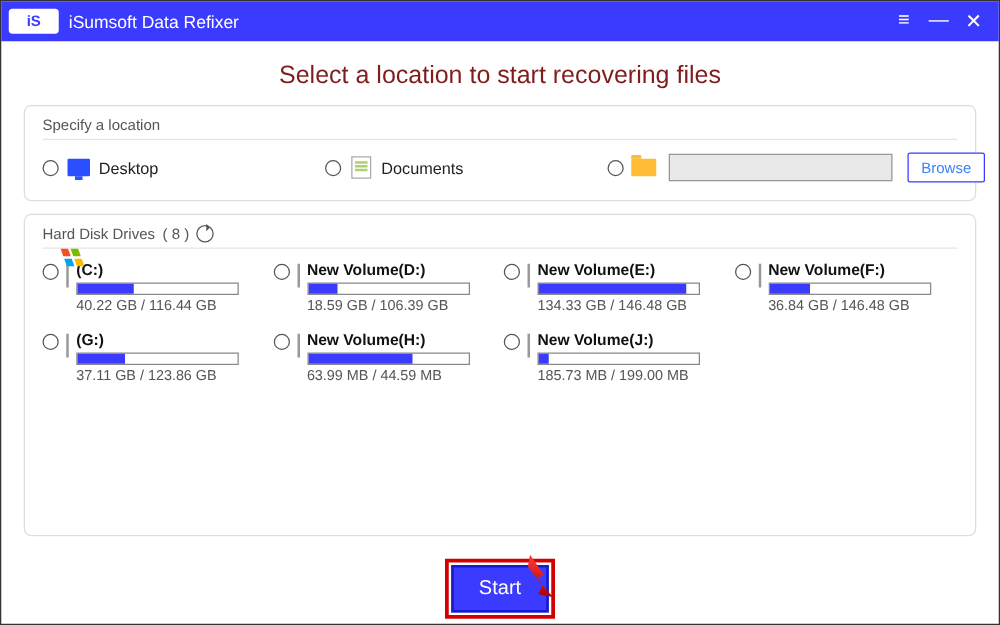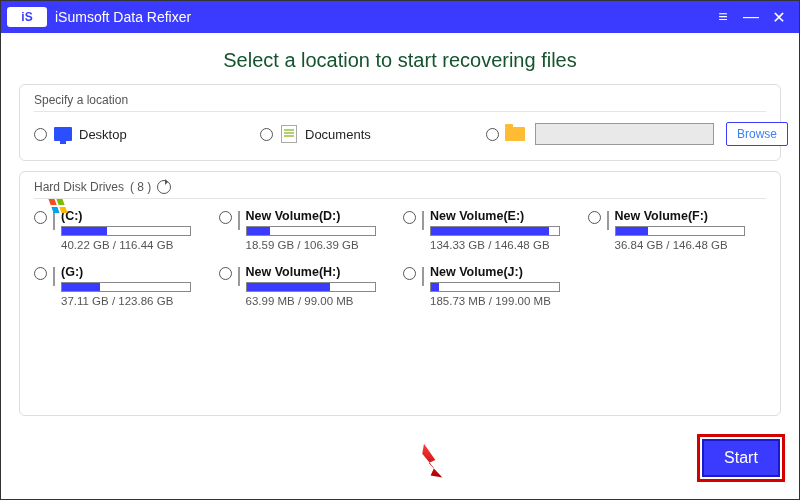--- a/index.html
+++ b/index.html
@@ -2,21 +2,21 @@
 <html><head>
 <meta charset="utf-8">
 <style>
 * { box-sizing: border-box; margin: 0; padding: 0; font-family: "Segoe UI", Arial, sans-serif; }
 html, body { width: 800px; height: 500px; overflow: hidden; }
 .window { width: 800px; height: 500px; border: 1px solid #333; background: #fff; display: flex; flex-direction: column; }
 .titlebar { height: 32px; background: #3b3bff; color: #fff; display: flex; align-items: center; padding: 0 6px; }
 .titlebar .logo { width: 40px; height: 20px; background: #fff; border-radius: 3px; margin-right: 8px; display: flex; align-items: center; justify-content: center; color: #3b3bff; font-weight: bold; font-size: 12px; }
 .titlebar .title { font-size: 14px; flex: 1; }
 .titlebar .ctrl { width: 28px; text-align: center; font-size: 16px; cursor: pointer; }
-.heading { text-align: center; font-size: 20px; color: #14532d; padding: 16px 0 12px; }
+.heading { text-align: center; font-size: 20px; color: #7f1d1d; padding: 16px 0 12px; }
 .panel { margin: 0 18px 10px; border: 1px solid #ddd; border-radius: 6px; padding: 8px 14px 14px; }
 .panel-title { font-size: 12px; color: #555; border-bottom: 1px solid #e5e5e5; padding-bottom: 4px; margin-bottom: 10px; display: flex; align-items: center; gap: 6px; }
 .loc-row { display: flex; align-items: center; gap: 26px; }
 .loc-item { display: flex; align-items: center; gap: 6px; font-size: 13px; color: #222; }
 .loc-item.desktop { flex: 0 0 200px; }
 .loc-item.documents { flex: 0 0 200px; }
 .loc-item.custom { flex: 1; }
 .radio { width: 13px; height: 13px; border: 1.5px solid #555; border-radius: 50%; display: inline-flex; align-items: center; justify-content: center; cursor: pointer; flex-shrink: 0; }
 .radio.checked::after { content: ""; width: 7px; height: 7px; background: #3b3bff; border-radius: 50%; }
 .icon-box { width: 20px; height: 18px; display: inline-flex; align-items: center; justify-content: center; }
@@ -40,21 +40,21 @@
   linear-gradient(#00a4ef,#00a4ef) 0 8px/6px 6px no-repeat,
   linear-gradient(#ffb900,#ffb900) 8px 8px/6px 6px no-repeat;
   transform: skewX(20deg);
 }
 .drive-body { flex: 1; min-width: 0; }
 .drive-name { font-size: 12.5px; font-weight: 600; color: #111; margin-bottom: 3px; white-space: nowrap; }
 .bar { width: 130px; height: 10px; border: 1px solid #888; background: #fff; margin-bottom: 3px; position: relative; }
 .bar-fill { height: 100%; background: #3b3bff; }
 .drive-size { font-size: 11.5px; color: #555; white-space: nowrap; }
 .arrow { position: absolute; top: 270px; left: 395px; z-index: 5; pointer-events: none; }
-.footer { margin-top: auto; display: flex; justify-content: flex-end; padding: 8px 14px 17px; }
+.footer { margin-top: auto; display: flex; justify-content: center; padding: 8px 14px 4px; }
 .start-wrap { border: 3px solid #d40000; padding: 2px; }
 .start-btn { width: 78px; height: 38px; background: #3b3bff; color: #fff; border: 2px solid #1a1acc; font-size: 16px; cursor: pointer; }
 </style>
 </head>
 <body>
 
 <div class="window">
 
   <div class="titlebar">
     <div class="logo">iS</div>
@@ -169,21 +169,21 @@
         <div class="drive">
           <div class="ricon-col">
             <span class="radio"></span>
           </div>
           <div style="position:relative;padding-top:3px"><span class="drive-icon"></span></div>
           <div class="drive-body">
             <div class="drive-name">New Volume(H:)</div>
             <div class="bar">
               <div class="bar-fill" style="width:65%"></div>
             </div>
-            <div class="drive-size">63.99 MB / 99.00 MB</div>
+            <div class="drive-size">63.99 MB / 44.59 MB</div>
           </div>
         </div>
         <div class="drive">
           <div class="ricon-col">
             <span class="radio"></span>
           </div>
           <div style="position:relative;padding-top:3px"><span class="drive-icon"></span></div>
           <div class="drive-body">
             <div class="drive-name">New Volume(J:)</div>
             <div class="bar">

